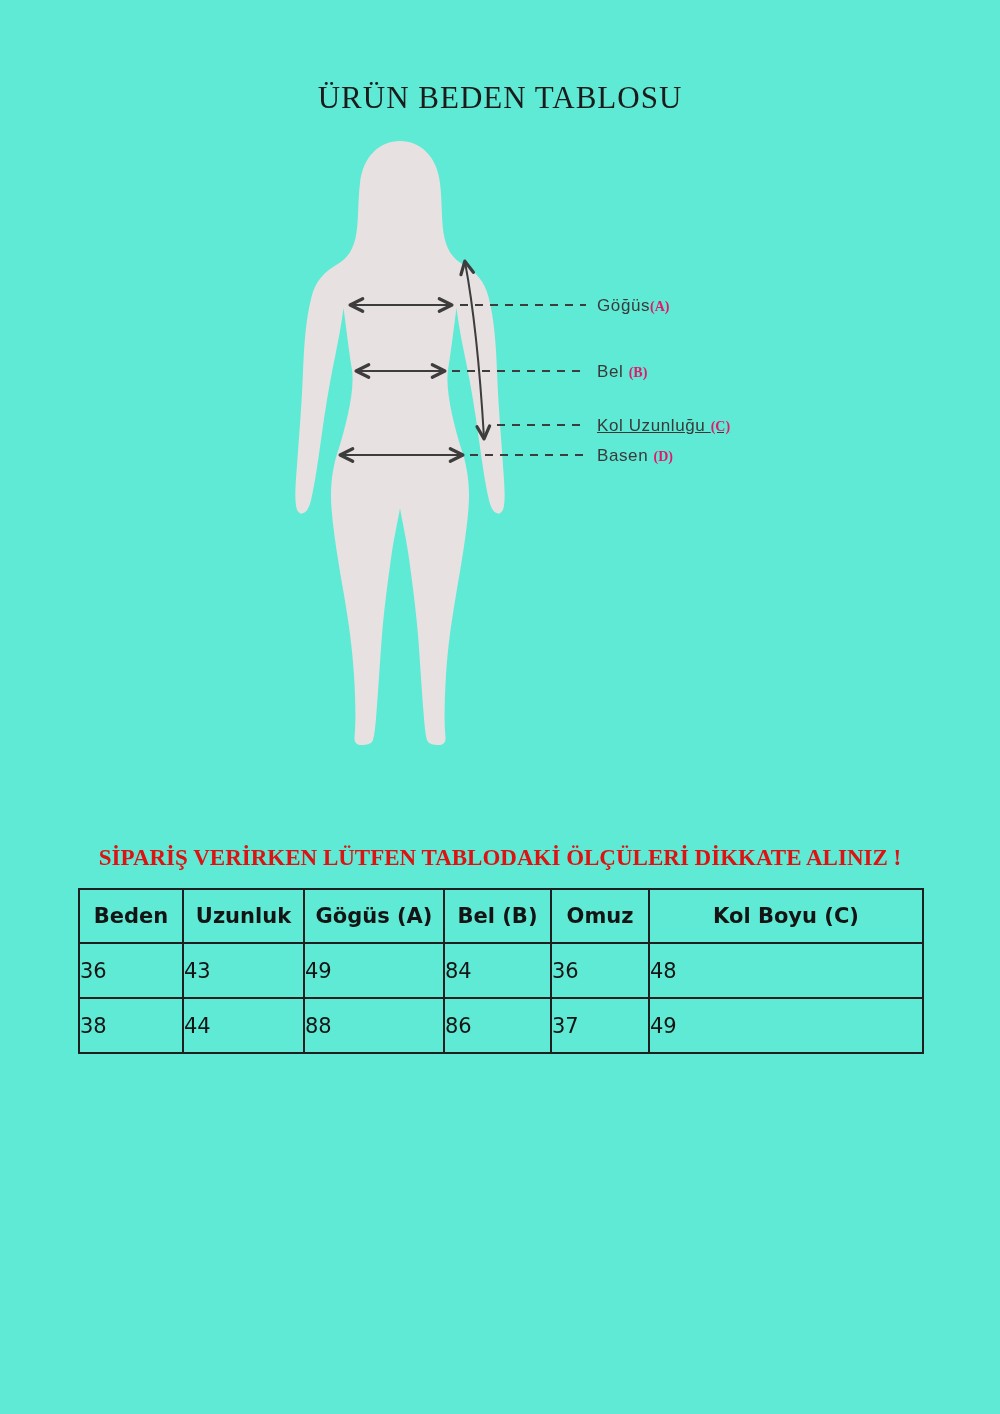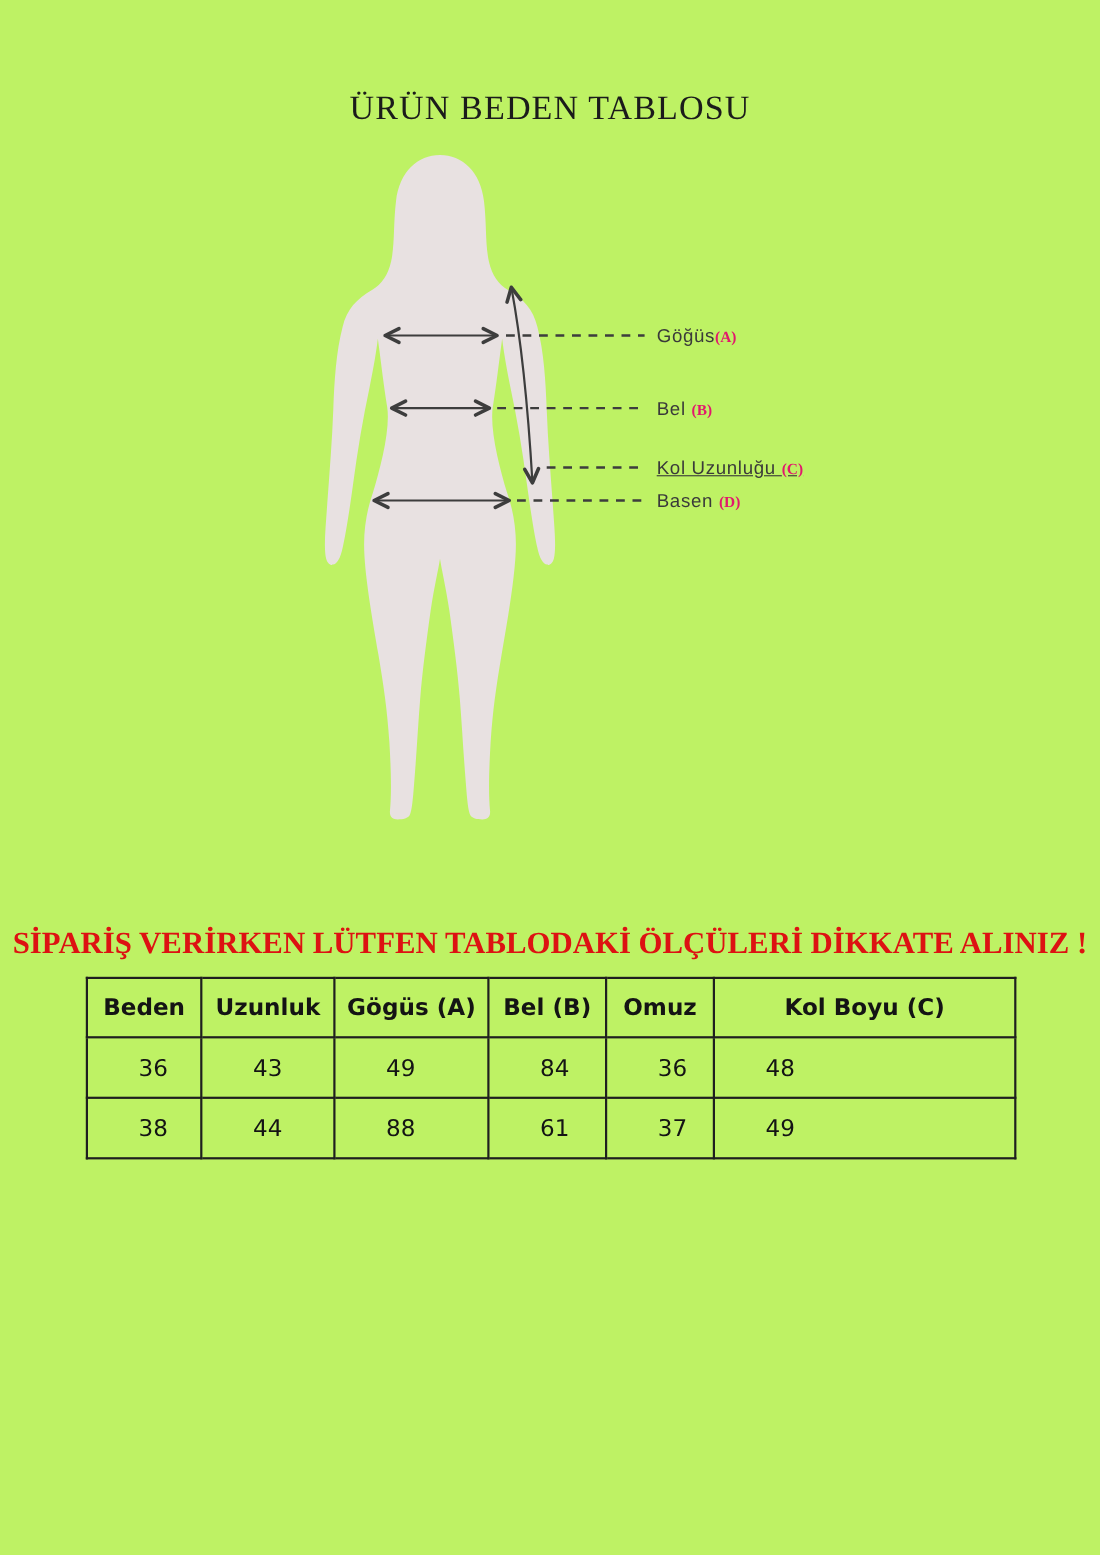--- a/index.html
+++ b/index.html
@@ -1,20 +1,20 @@
 <!DOCTYPE html>
 <html><head>
 <meta charset="utf-8">
 <style>
   html, body { margin: 0; padding: 0; background: #ffffff; }
   .page {
     position: relative;
     width: 1000px;
     height: 1414px;
-    background: #bef264;
+    background: #5eead4;
     overflow: hidden;
     font-family: "Liberation Sans", sans-serif;
   }
 
   
   .page-title {
     position: absolute;
     top: 80px; left: 0; right: 0;
     text-align: center;
     font-family: "Liberation Serif", serif;
@@ -58,21 +58,21 @@
     line-height: 44px;
     color: #dd1212;
     white-space: nowrap;
   }
   .important-subheading {
     position: absolute;
     top: 843px; left: 0; right: 0;
     text-align: center;
     font-family: "Liberation Serif", serif;
     font-weight: bold;
-    font-size: 28px;
+    font-size: 23px;
     line-height: 30px;
     color: #dd1212;
     white-space: nowrap;
   }
 
   
   .size-table {
     position: absolute;
     top: 888px; left: 78px;
     width: 844px;
@@ -88,21 +88,20 @@
   }
   .size-table th {
     height: 52px;
     font-size: 21px;
     font-weight: bold;
   }
   .size-table td {
     height: 53px;
     font-size: 21px;
     font-weight: normal;
-    padding-left: 46px;
   }
 </style>
 </head>
 <body>
 
 <div class="page">
 
   <div class="page-title">ÜRÜN BEDEN TABLOSU</div>
 
   <svg class="diagram-svg" viewBox="0 0 1000 780" xmlns="http://www.w3.org/2000/svg">
@@ -215,20 +214,20 @@
         <td>43</td>
         <td>49</td>
         <td>84</td>
         <td>36</td>
         <td>48</td>
       </tr>
       <tr>
         <td>38</td>
         <td>44</td>
         <td>88</td>
-        <td>61</td>
+        <td>86</td>
         <td>37</td>
         <td>49</td>
       </tr>
     </tbody>
   </table>
 
 </div>
 
 </body></html>

